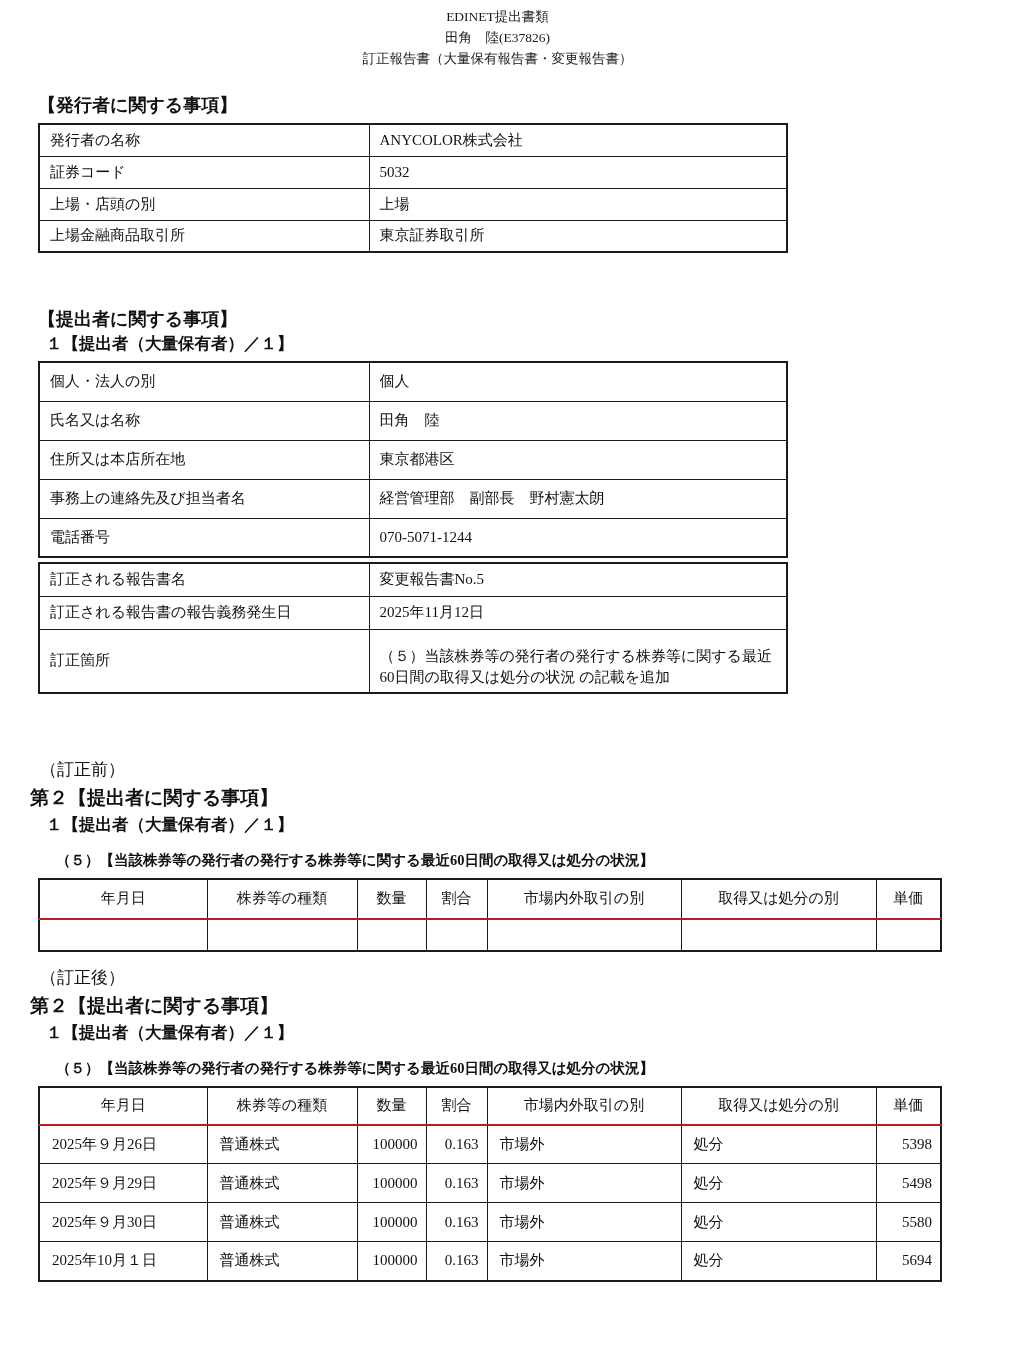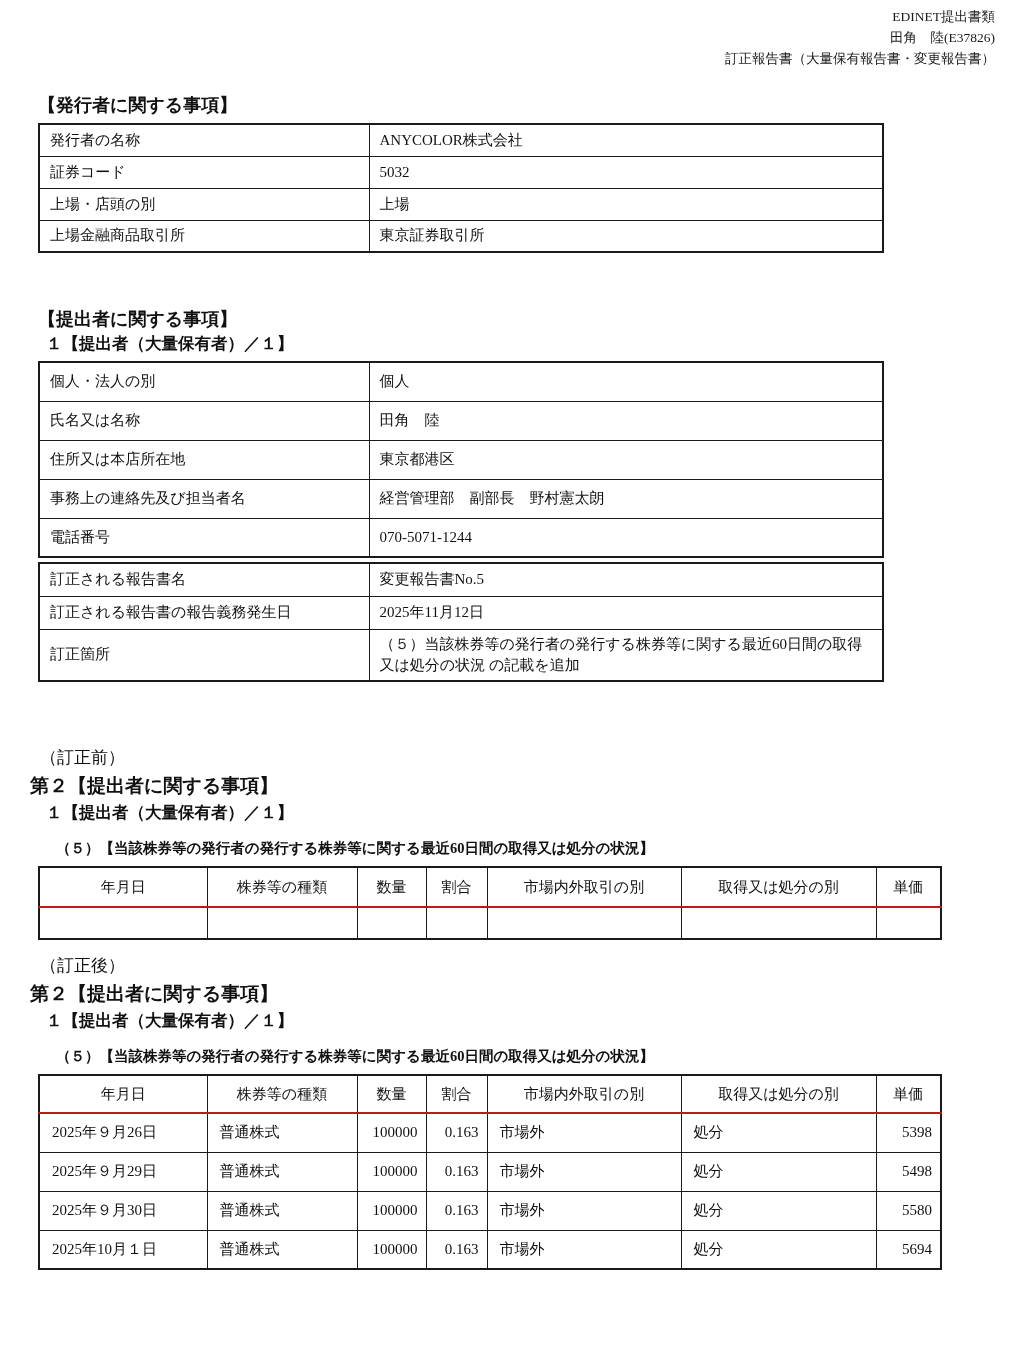--- a/index.html
+++ b/index.html
@@ -5,53 +5,53 @@
   * { box-sizing: border-box; margin: 0; padding: 0; }
   html, body { background: #ffffff; }
   body {
     width: 1013px; height: 1366px;
     color: #111111;
     font-family: "Liberation Serif", "DejaVu Serif", serif;
     font-size: 15px;
     overflow: hidden;
   }
   .doc-header {
-    text-align: right;
+    text-align: center;
     padding: 6px 18px 0 0;
     font-size: 13.5px;
     line-height: 21px;
     color: #1a1a1a;
   }
   .sec-title {
     font-size: 18px; font-weight: bold;
     margin: 24px 0 0 38px; line-height: 24px;
   }
   .sub-title {
     font-size: 16.5px; font-weight: bold;
     margin: 2px 0 0 46px; line-height: 22px;
   }
   table.kv, table.grid {
     border-collapse: collapse;
     margin-left: 38px;
-    width: 846px;
+    width: 750px;
     table-layout: fixed;
     border: 2px solid #1a1a1a;
   }
   table.kv { margin-top: 6px; }
   table.kv td {
     border: 1px solid #1a1a1a;
     vertical-align: middle;
     padding: 2px 10px;
     font-size: 15px;
   }
   .t1 tr { height: 32px; }
   .t2 tr { height: 39px; }
   .t3 tr { height: 33px; }
   .t3 tr.tall { height: 52px; }
-  .t3 tr.tall td.v { line-height: 21px; padding-top: 4px; padding-bottom: 4px; }
+  .t3 tr.tall td.v { line-height: 21px; padding-top: 16px; padding-bottom: 4px; }
   .gap-filer { margin-top: 54px; }
   .gap-corr  { margin-top: 80px; }
   .marker {
     font-size: 17px; line-height: 23px;
     margin: 64px 0 0 40px;
   }
   .marker.after { margin-top: 14px; }
   .h2 {
     font-size: 19px; font-weight: bold;
     margin: 4px 0 0 30px; line-height: 26px;

